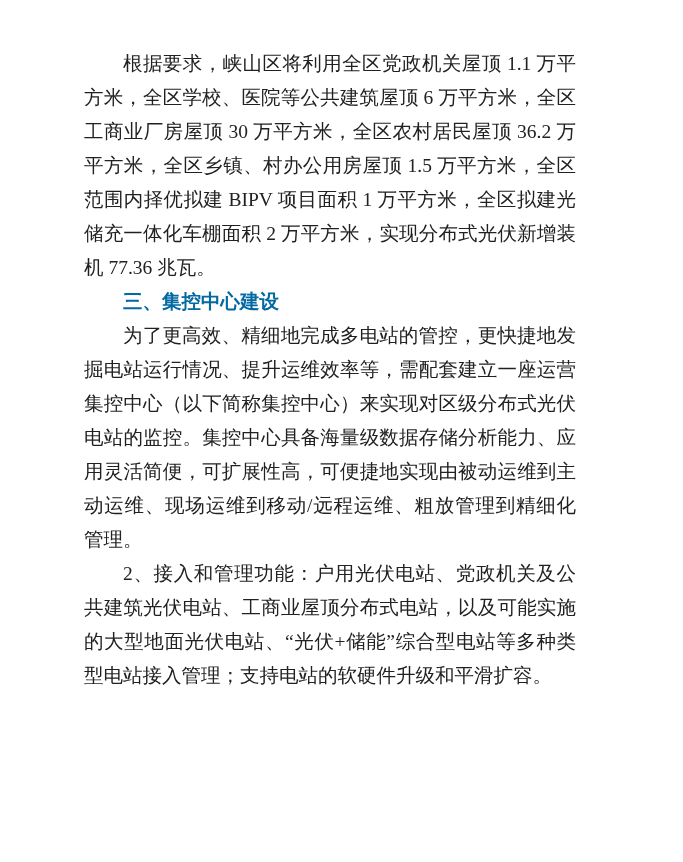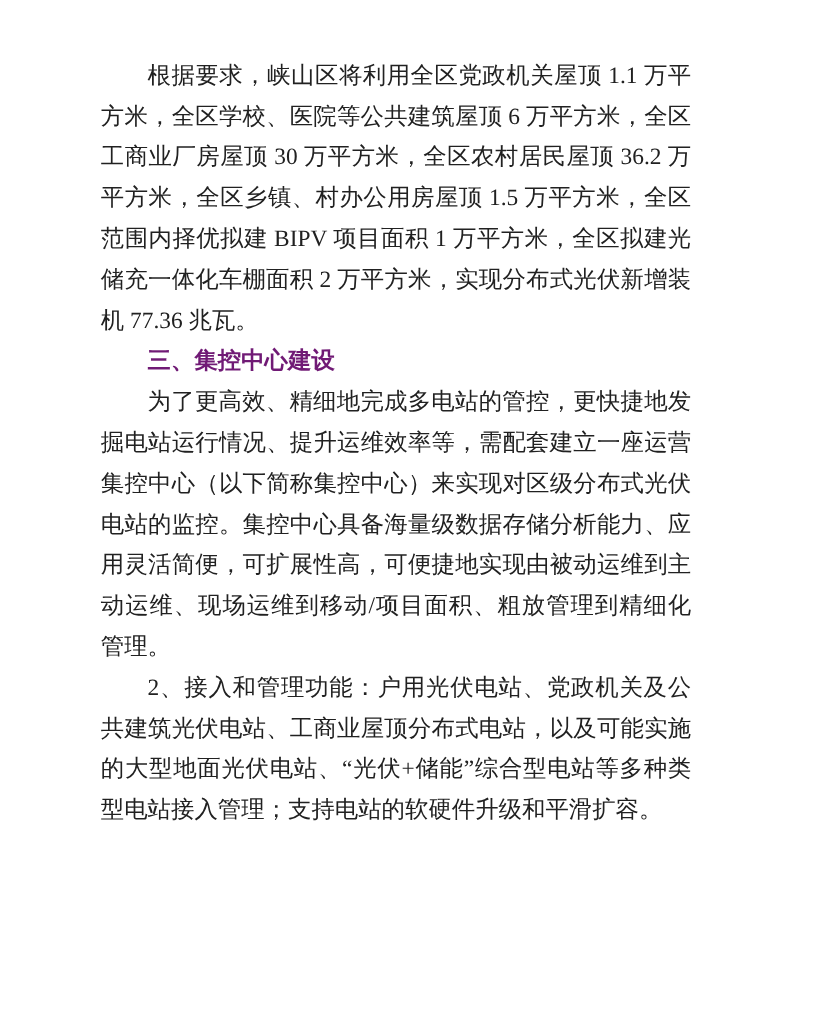--- a/index.html
+++ b/index.html
@@ -23,26 +23,26 @@
     color: #212121;
     text-align: justify;
   }
   .para {
     margin: 0;
     text-indent: 2em;
     word-break: break-all;
   }
   .heading {
     font-weight: bold;
-    color: #701a75;
+    color: #0369a1;
   }
 </style>
 </head>
 <body>
 
 <div class="page">
   <div class="doc-body">
     <p class="para">根据要求，峡山区将利用全区党政机关屋顶 1.1 万平方米，全区学校、医院等公共建筑屋顶 6 万平方米，全区工商业厂房屋顶 30 万平方米，全区农村居民屋顶 36.2 万平方米，全区乡镇、村办公用房屋顶 1.5 万平方米，全区范围内择优拟建 BIPV 项目面积 1 万平方米，全区拟建光储充一体化车棚面积 2 万平方米，实现分布式光伏新增装机 77.36 兆瓦。</p>
     <p class="para heading">三、集控中心建设</p>
-    <p class="para">为了更高效、精细地完成多电站的管控，更快捷地发掘电站运行情况、提升运维效率等，需配套建立一座运营集控中心（以下简称集控中心）来实现对区级分布式光伏电站的监控。集控中心具备海量级数据存储分析能力、应用灵活简便，可扩展性高，可便捷地实现由被动运维到主动运维、现场运维到移动/项目面积、粗放管理到精细化管理。</p>
+    <p class="para">为了更高效、精细地完成多电站的管控，更快捷地发掘电站运行情况、提升运维效率等，需配套建立一座运营集控中心（以下简称集控中心）来实现对区级分布式光伏电站的监控。集控中心具备海量级数据存储分析能力、应用灵活简便，可扩展性高，可便捷地实现由被动运维到主动运维、现场运维到移动/远程运维、粗放管理到精细化管理。</p>
     <p class="para">2、接入和管理功能：户用光伏电站、党政机关及公共建筑光伏电站、工商业屋顶分布式电站，以及可能实施的大型地面光伏电站、“光伏+储能”综合型电站等多种类型电站接入管理；支持电站的软硬件升级和平滑扩容。</p>
   </div>
 </div>
 
 </body></html>

